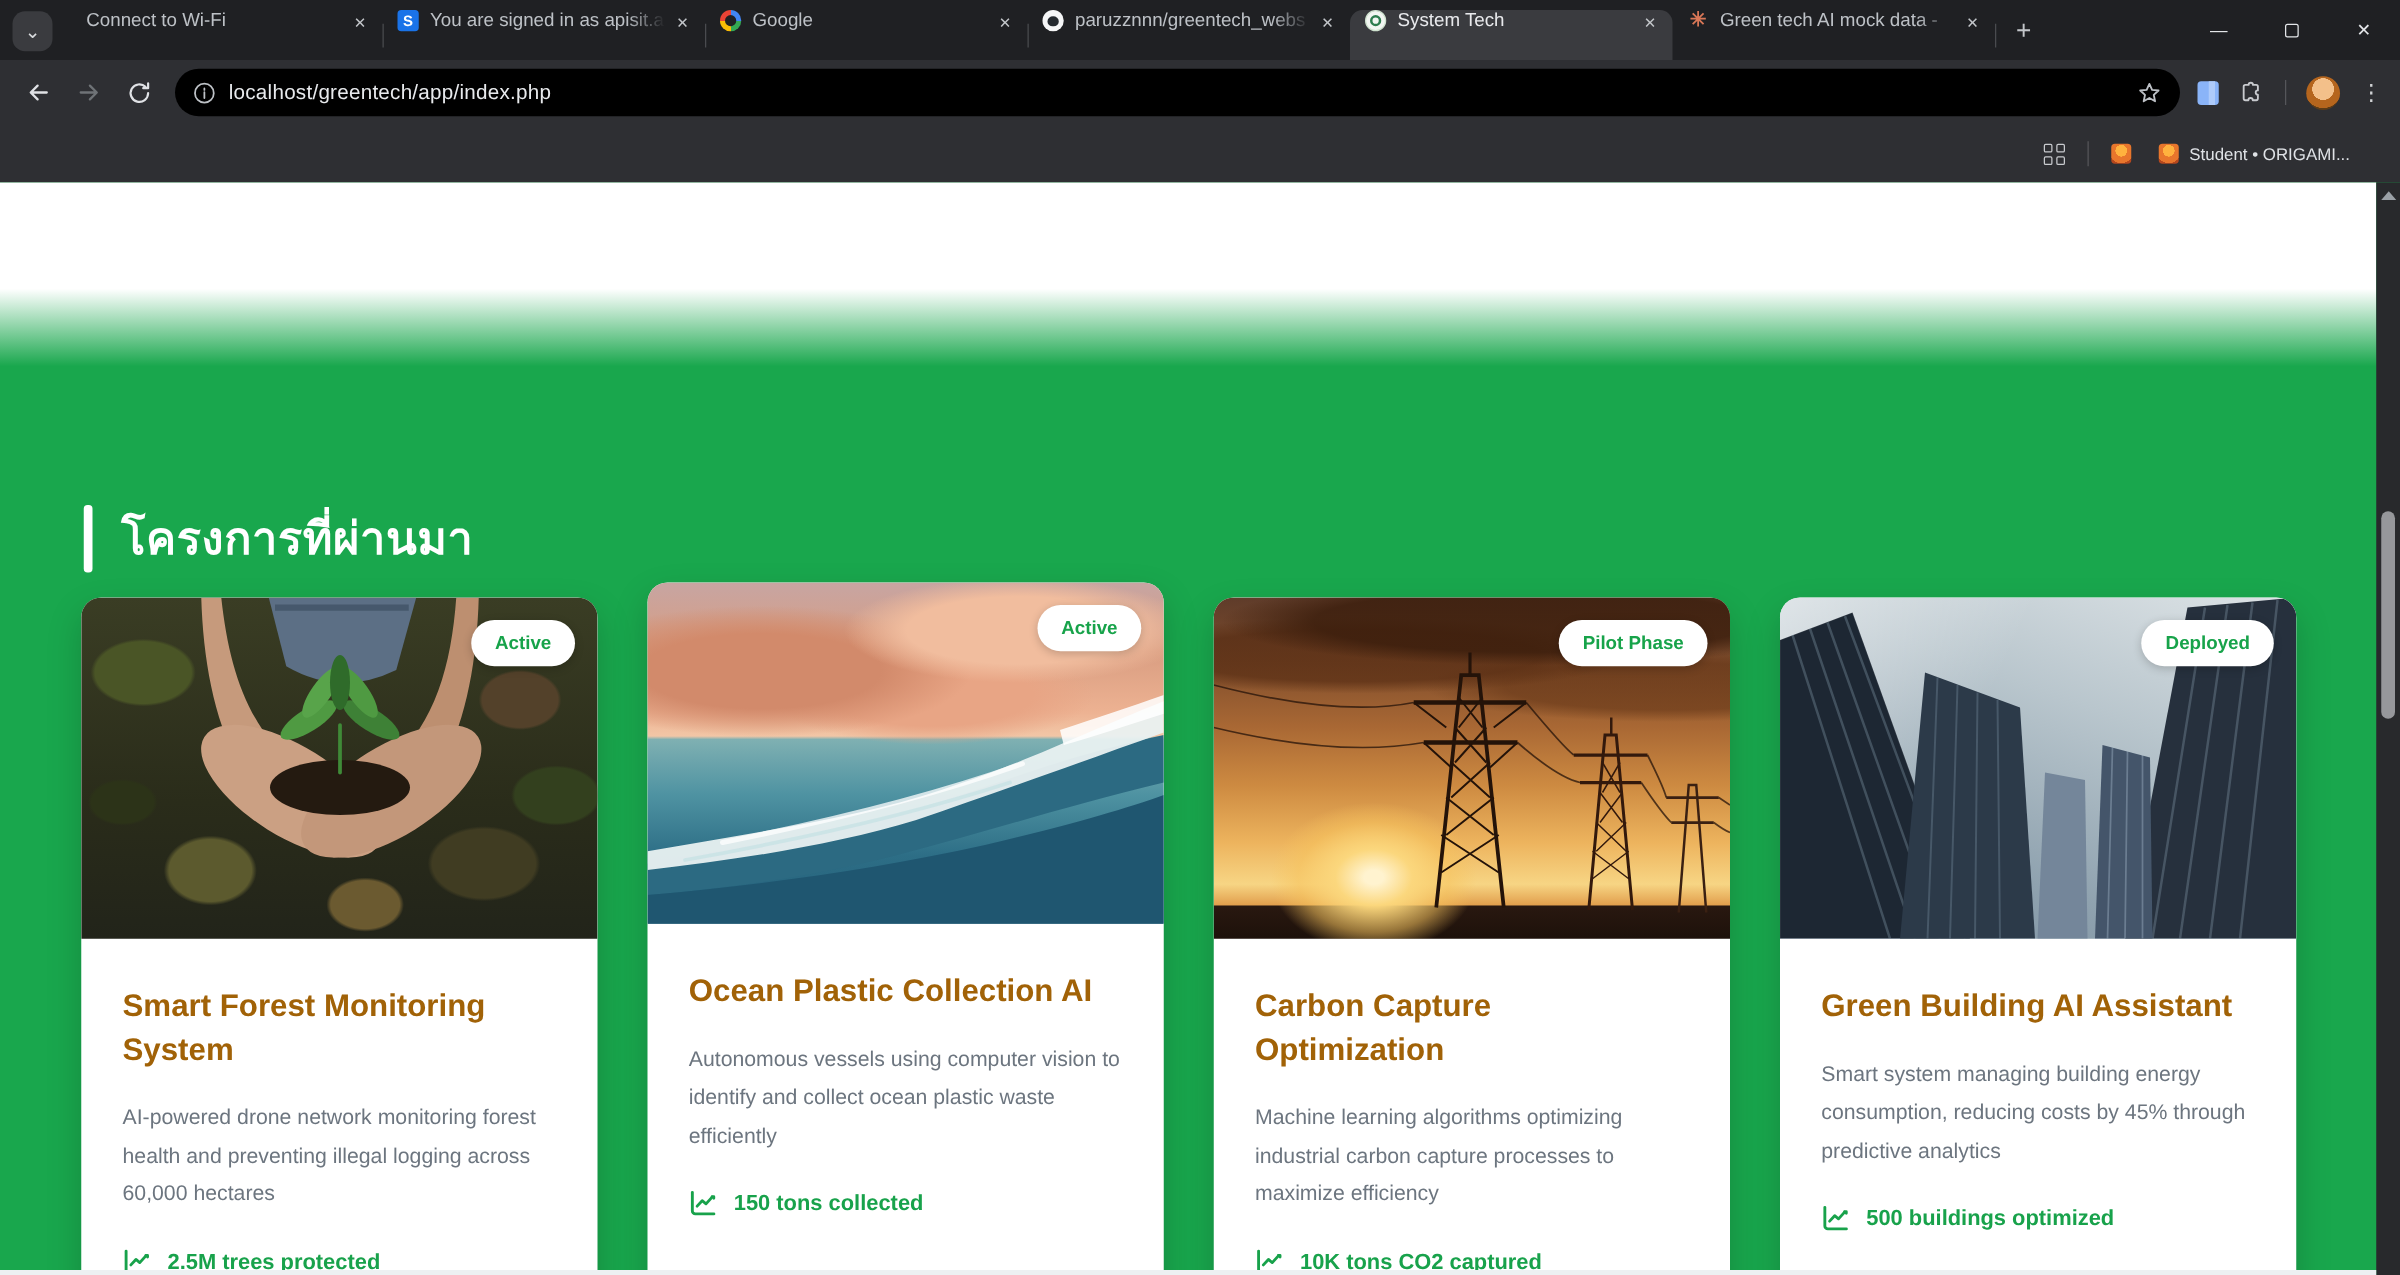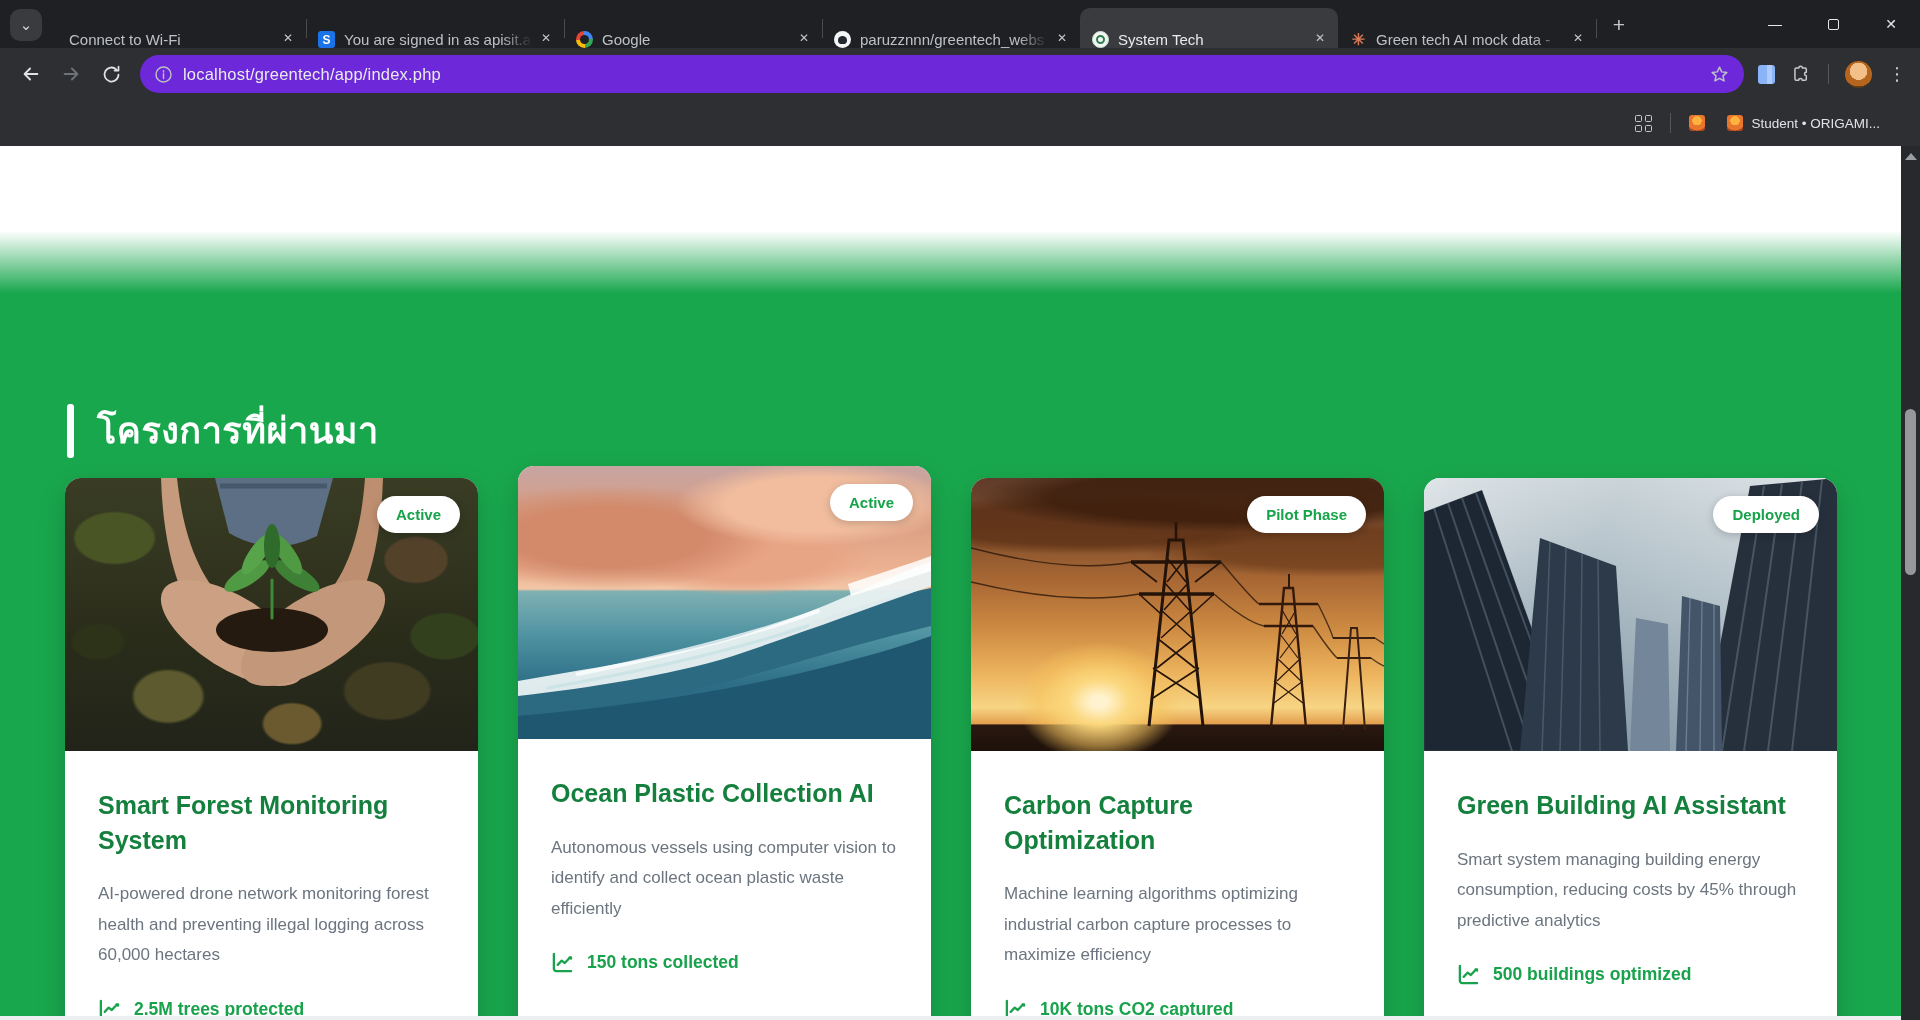--- a/index.html
+++ b/index.html
@@ -4,21 +4,21 @@
 <style>
   * { margin:0; padding:0; box-sizing:border-box; }
   html,body { width:1920px; height:1020px; overflow:hidden; }
   body { font-family:"Liberation Sans", sans-serif; background:#19a74d; position:relative; }
 
   
   .tabstrip { position:absolute; top:0; left:0; width:1920px; height:48px; background:#1f2023;
               display:flex; align-items:flex-end; }
   .tab-search-btn { width:32px; height:32px; margin:0 6px 7px 10px; border-radius:10px; background:#3a3b3f;
               color:#d8dadd; display:flex; align-items:center; justify-content:center; font-size:15px; }
-  .tab { width:258px; height:40px; display:flex; align-items:flex-end; padding:0 8px 0 12px;
+  .tab { width:258px; height:40px; display:flex; align-items:flex-start; padding:0 8px 0 12px;
          color:#bdc1c6; font-size:15px; position:relative; }
   .tab.active { background:#3a3b3f; color:#e9eaed; border-radius:10px 10px 0 0; }
   .tab .sep { position:absolute; right:-1px; top:11px; width:1px; height:19px; background:#4a4b4f; }
   .tab-title { flex:1; overflow:hidden; white-space:nowrap; margin-left:9px;
                -webkit-mask-image:linear-gradient(90deg,#000 82%,transparent 98%);
                mask-image:linear-gradient(90deg,#000 82%,transparent 98%); }
   .tab-close { width:20px; height:20px; border-radius:50%; display:flex; align-items:center; justify-content:center;
                font-size:12px; color:#c3c6ca; flex:none; }
   .favicon { width:17px; height:17px; flex:none; display:flex; align-items:center; justify-content:center; }
   .fav-s { background:#1a73e8; border-radius:3px; color:#fff; font-weight:bold; font-size:12px; }
@@ -32,21 +32,21 @@
   .fav-claude { color:#d97757; font-size:16px; font-weight:bold; line-height:1; }
   .new-tab-btn { width:30px; height:30px; margin:0 0 8px 8px; color:#c3c6ca; font-size:21px;
                  display:flex; align-items:center; justify-content:center; border-radius:50%; }
   .win-controls { position:absolute; right:0; top:0; height:48px; display:flex; }
   .win-btn { width:58px; height:48px; display:flex; align-items:center; justify-content:center; color:#e4e6e9; font-size:14px; }
   .win-btn .box { width:11px; height:11px; border:1.4px solid #e4e6e9; border-radius:2px; }
 
   .toolbar { position:absolute; top:48px; left:0; width:1920px; height:52px; background:#2e2f33;
              display:flex; align-items:center; padding:0 14px; }
   .nav-icon { width:34px; height:34px; display:flex; align-items:center; justify-content:center; margin-right:6px; border-radius:50%; }
-  .omnibox { flex:1; height:38px; background:#6d28d9; border-radius:19px; margin:0 10px 0 6px;
+  .omnibox { flex:1; height:38px; background:#000000; border-radius:19px; margin:0 10px 0 6px;
              display:flex; align-items:center; padding:0 14px; }
   .omnibox .url { color:#e8eaed; font-size:16.5px; margin-left:10px; flex:1; letter-spacing:.2px; }
   .side-panel-icon { width:17px; height:19px; background:#8ab4f8; border-radius:3px; position:relative; }
   .side-panel-icon::after { content:""; position:absolute; right:3px; top:0; width:5px; height:100%; background:#aecbfa; }
   .tool-right { display:flex; align-items:center; gap:16px; margin-left:4px; }
   .vdiv { width:1px; height:20px; background:#55565a; }
   .avatar { width:27px; height:27px; border-radius:50%;
             background:radial-gradient(circle at 50% 38%, #f3c08a 0 40%, #b5651d 41% 70%, #5d3b16 71%); }
   .kebab { color:#cfd1d4; font-size:18px; letter-spacing:0; }
 
@@ -69,21 +69,21 @@
 
   .cards { position:absolute; left:65px; top:332px; display:grid; grid-template-columns:repeat(4,413px); gap:40px; }
   .card { width:413px; height:620px; background:#ffffff; border-radius:16px; overflow:hidden;
           box-shadow:0 12px 28px rgba(0,0,0,.18); position:relative; }
   .card.raised { transform:translateY(-12px); }
   .card-img { width:413px; height:273px; position:relative; overflow:hidden; }
   .card-img svg { position:absolute; inset:0; }
   .badge { position:absolute; top:18px; right:18px; background:#ffffff; color:#17a34a; font-weight:bold;
            font-size:15px; padding:10px 19px; border-radius:999px; box-shadow:0 2px 8px rgba(0,0,0,.2); z-index:2; }
   .card-body { padding:37px 33px 0 33px; }
-  .card-title { color:#15803d; font-size:25px; font-weight:bold; line-height:1.38; margin-bottom:22px; }
+  .card-title { color:#a16207; font-size:25px; font-weight:bold; line-height:1.38; margin-bottom:22px; }
   .card-desc { color:#6c757f; font-size:17px; line-height:1.8; margin-bottom:27px; }
   .card-stat { display:flex; align-items:center; gap:13px; color:#18a24b; font-weight:bold; font-size:17.5px; }
 
   
   .img-forest { background:
       radial-gradient(70px 45px at 12% 22%, #4a5526 0 55%, transparent 60%),
       radial-gradient(55px 40px at 85% 30%, #53412a 0 55%, transparent 60%),
       radial-gradient(60px 45px at 25% 80%, #5c5a2e 0 55%, transparent 62%),
       radial-gradient(75px 50px at 78% 78%, #403c22 0 55%, transparent 60%),
       radial-gradient(50px 35px at 55% 90%, #6b5a30 0 55%, transparent 62%),

